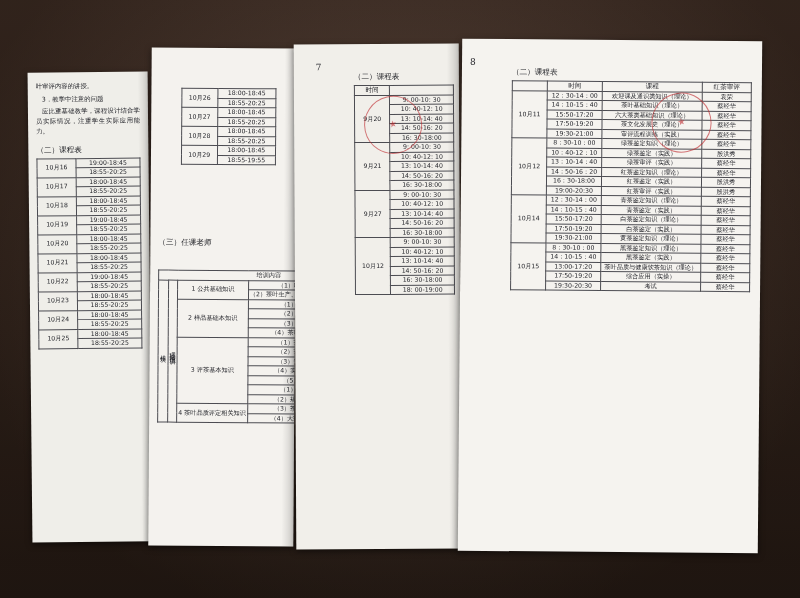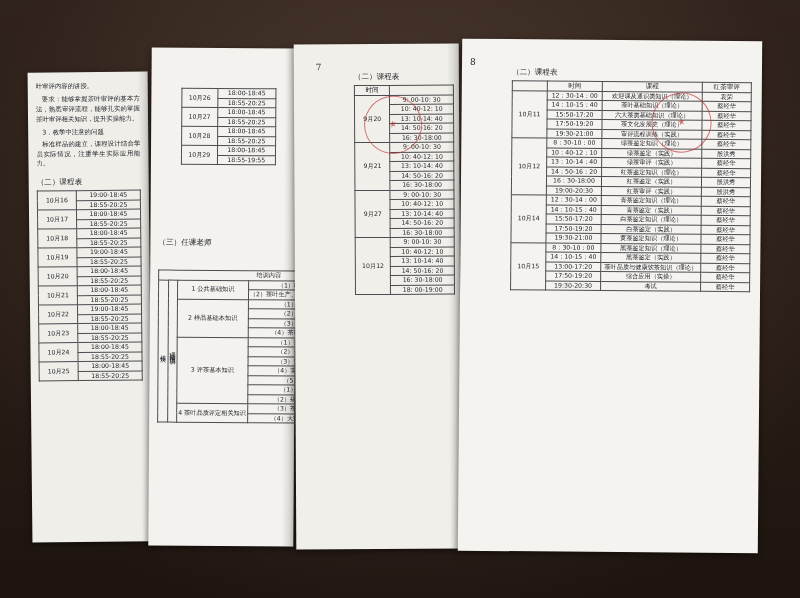--- a/index.html
+++ b/index.html
@@ -77,23 +77,22 @@
   .lcell{text-align:left;padding-left:2px;}
 </style>
 </head>
 <body>
 
 <div class="desk"></div>
 
 <div class="sheet tint1" style="left:30px;top:72px;width:120px;height:470px;transform:rotate(-0.6deg);">
   <div style="position:absolute;left:8px;top:10px;width:104px;">
     <div class="para">叶审评内容的讲授。</div>
-    <div class="para" style="margin-top:3px;text-indent:6px;">要求：能够掌握茶叶审评的基本方法，熟悉审评流程，能够扎实的掌握茶叶审评相关知识，提升实操能力。</div>
     <div class="para" style="margin-top:3px;text-indent:6px;">3．教学中注意的问题</div>
-    <div class="para" style="margin-top:2px;text-indent:6px;">标准样品的建立，课程设计结合学员实际情况，注重学生实际应用能力。</div>
+    <div class="para" style="margin-top:2px;text-indent:6px;">应比重基础教学，课程设计结合学员实际情况，注重学生实际应用能力。</div>
     <div class="ttl" style="margin-top:8px;">（二）课程表</div>
     <table class="tbl">
       <tbody id="tbl-left">
           <tr>
             <td rowspan="2">10月16</td>
             <td>19:00-18:45</td>
           </tr>
           <tr>
             <td>18:55-20:25</td>
           </tr>

